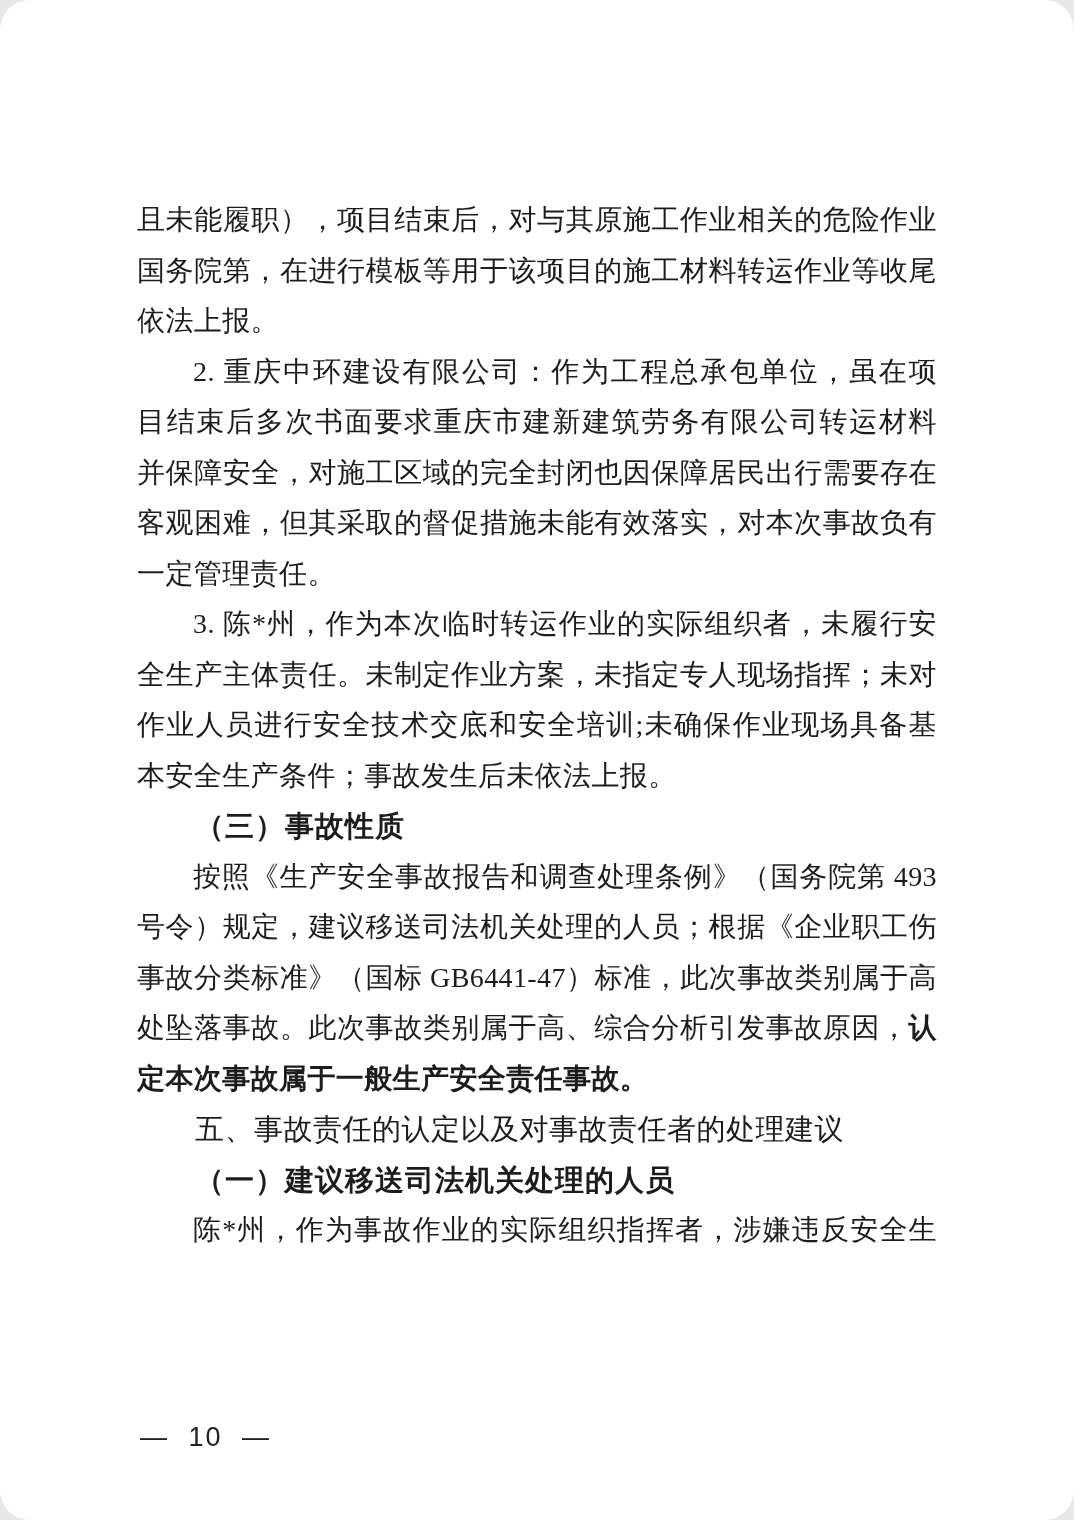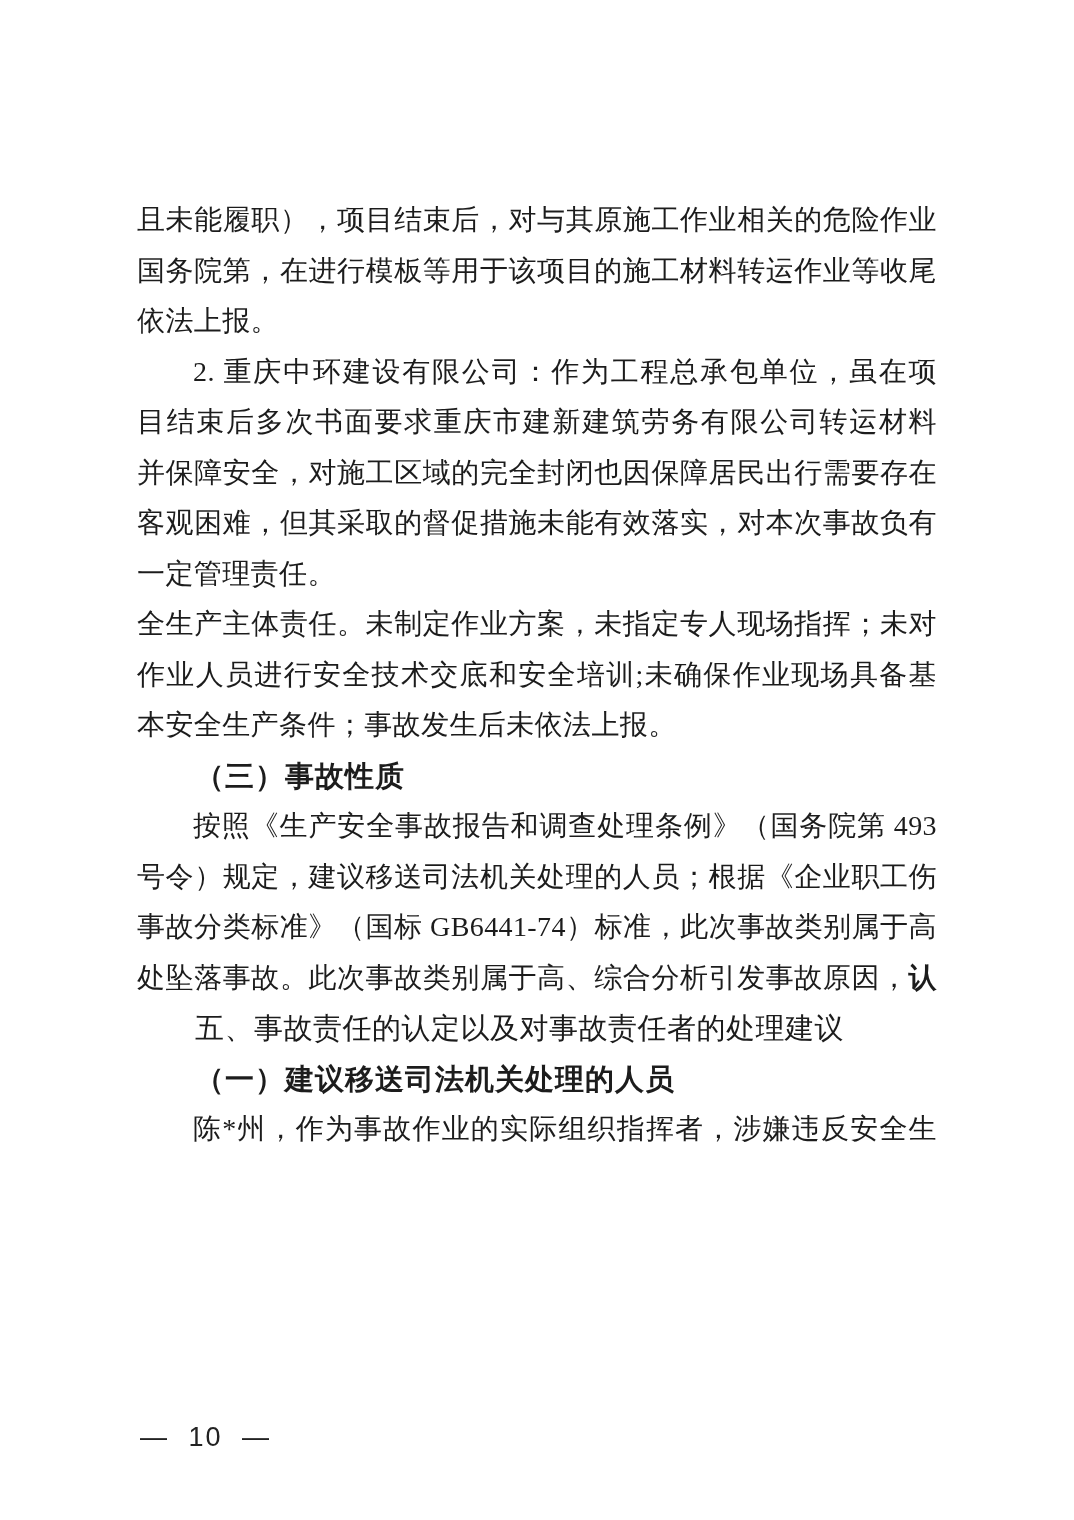--- a/index.html
+++ b/index.html
@@ -10,20 +10,21 @@
   }
   .page {
     position: relative;
     width: 1074px;
     height: 1520px;
     margin: 0 auto;
     background: #ffffff;
     overflow: hidden;
     font-family: "Liberation Serif", "DejaVu Serif", serif;
     color: #1c1c1c;
+    border-radius: 30px;
   }
   .text-block {
     position: absolute;
     left: 137px;
     top: 195px;
     width: 800px;
   }
   .line {
     height: 50.5px;
     line-height: 50.5px;
@@ -81,32 +82,34 @@
         <div class="line"><span>依法上报。</span></div>
       </section>
       <section>
         <div class="line jl ind"><span>2. 重庆中环建设有限公司：作为工程总承包单位，虽在项</span></div>
         <div class="line jl"><span>目结束后多次书面要求重庆市建新建筑劳务有限公司转运材料</span></div>
         <div class="line jl"><span>并保障安全，对施工区域的完全封闭也因保障居民出行需要存在</span></div>
         <div class="line jl"><span>客观困难，但其采取的督促措施未能有效落实，对本次事故负有</span></div>
         <div class="line"><span>一定管理责任。</span></div>
       </section>
       <section>
+        <div class="line jl ind"><span>3. 陈*州，作为本次临时转运作业的实际组织者，未履行安</span></div>
         <div class="line jl"><span>全生产主体责任。未制定作业方案，未指定专人现场指挥；未对</span></div>
         <div class="line jl"><span>作业人员进行安全技术交底和安全培训;未确保作业现场具备基</span></div>
         <div class="line"><span>本安全生产条件；事故发生后未依法上报。</span></div>
       </section>
       <section>
         <div class="line kai ind"><span>（三）事故性质</span></div>
       </section>
       <section>
         <div class="line jl ind"><span>按照《生产安全事故报告和调查处理条例》（国务院第 493</span></div>
         <div class="line jl"><span>号令）规定，建议移送司法机关处理的人员；根据《企业职工伤亡</span></div>
-        <div class="line jl"><span>事故分类标准》（国标 GB6441-74）标准，此次事故类别属于高</span></div>
+        <div class="line jl"><span>事故分类标准》（国标 GB6441-47）标准，此次事故类别属于高</span></div>
         <div class="line jl"><span>处坠落事故。此次事故类别属于高、综合分析引发事故原因，</span><span class="b">认</span></div>
+        <div class="line"><span class="b">定本次事故属于一般生产安全责任事故。</span></div>
       </section>
       <section>
         <div class="line hei ind"><span>五、事故责任的认定以及对事故责任者的处理建议</span></div>
       </section>
       <section>
         <div class="line kai ind"><span>（一）建议移送司法机关处理的人员</span></div>
       </section>
       <section>
         <div class="line jl ind"><span>陈*州，作为事故作业的实际组织指挥者，涉嫌违反安全生</span></div>
       </section>

